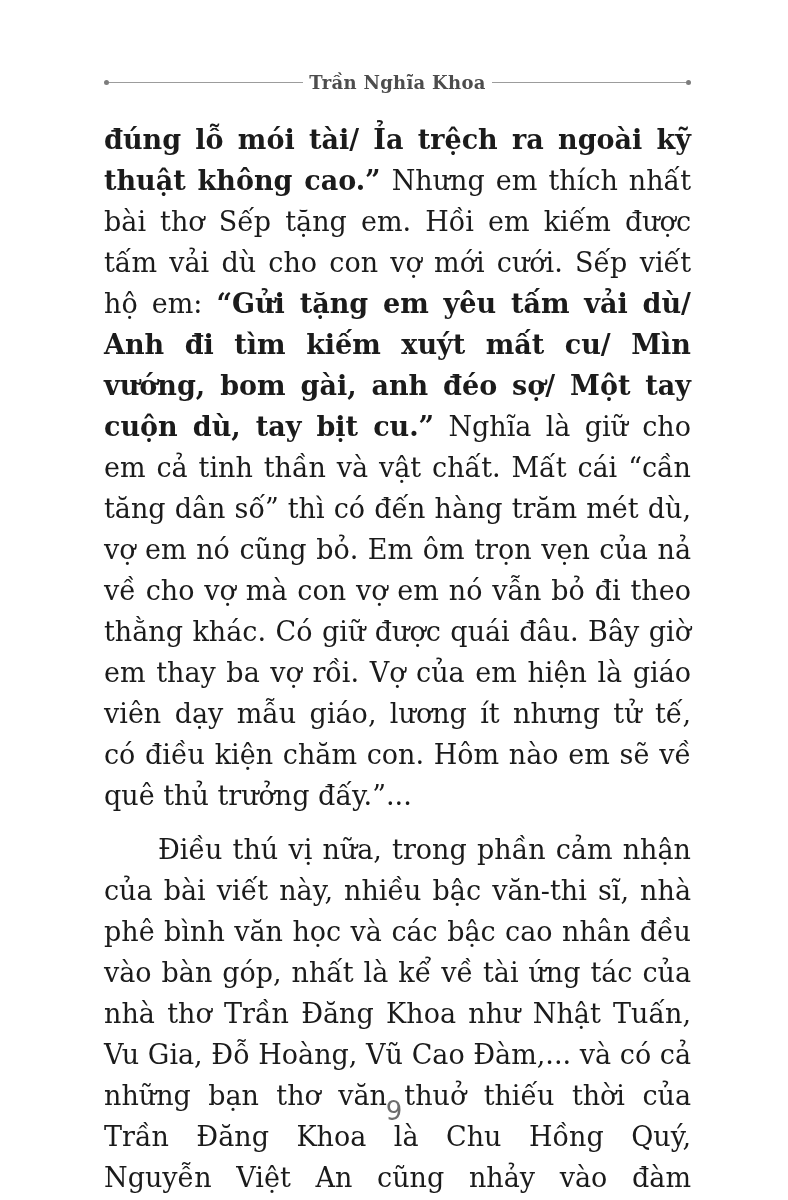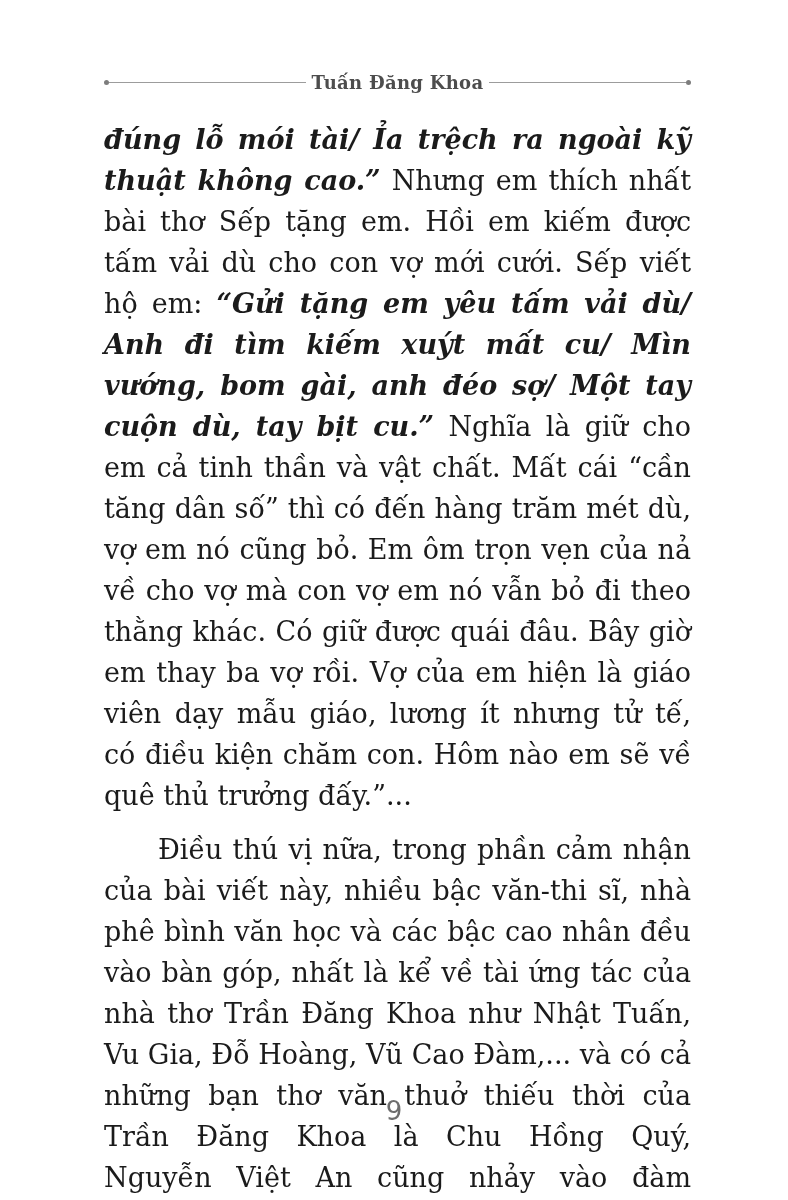--- a/index.html
+++ b/index.html
@@ -57,21 +57,21 @@
     text-align: justify;
   }
   .text-body p {
     margin: 0 0 13px 0;
   }
   .text-body p.indent {
     text-indent: 54px;
   }
   .seg-regular   { font-style: normal; font-weight: normal; }
   .seg-italic    { font-weight: normal; }
-  .seg-bold-italic { font-style: italic; font-weight: bold; }
+  .seg-bold-italic { font-weight: bold; }
   
   .page-footer {
     position: absolute;
     left: 0;
     right: 0;
     top: 1096px;
     text-align: center;
   }
   .page-number {
     font-family: "DejaVu Sans", "Liberation Sans", sans-serif;
@@ -80,21 +80,21 @@
   }
 </style>
 </head>
 <body>
 
 <div class="page">
 
   <div class="running-header">
     <span class="dot"></span>
     <span class="rule"></span>
-    <span class="title">Tuấn Đăng Khoa</span>
+    <span class="title">Trần Nghĩa Khoa</span>
     <span class="rule"></span>
     <span class="dot"></span>
   </div>
 
   <div class="text-body" id="text-body">
       <p><span class="seg-bold-italic">đúng lỗ mói tài/ Ỉa trệch ra ngoài kỹ thuật không cao.”</span><span class="seg-italic"> Nhưng em thích nhất bài thơ Sếp tặng em. Hồi em kiếm được tấm vải dù cho con vợ mới cưới. Sếp viết hộ em: </span><span class="seg-bold-italic">“Gửi tặng em yêu tấm vải dù/ Anh đi tìm kiếm xuýt mất cu/ Mìn vướng, bom gài, anh đéo sợ/ Một tay cuộn dù, tay bịt cu.”</span><span class="seg-italic"> Nghĩa là giữ cho em cả tinh thần và vật chất. Mất cái “cần tăng dân số” thì có đến hàng trăm mét dù, vợ em nó cũng bỏ. Em ôm trọn vẹn của nả về cho vợ mà con vợ em nó vẫn bỏ đi theo thằng khác. Có giữ được quái đâu. Bây giờ em thay ba vợ rồi. Vợ của em hiện là giáo viên dạy mẫu giáo, lương ít nhưng tử tế, có điều kiện chăm con. Hôm nào em sẽ về quê thủ trưởng đấy.”...</span></p>
       <p class="indent"><span class="seg-regular">Điều thú vị nữa, trong phần cảm nhận của bài viết này, nhiều bậc văn-thi sĩ, nhà phê bình văn học và các bậc cao nhân đều vào bàn góp, nhất là kể về tài ứng tác của nhà thơ Trần Đăng Khoa như Nhật Tuấn, Vu Gia, Đỗ Hoàng, Vũ Cao Đàm,... và có cả những bạn thơ văn thuở thiếu thời của Trần Đăng Khoa là Chu Hồng Quý, Nguyễn Việt An cũng nhảy vào đàm luận....</span></p>
     </div>
 
   <div class="page-footer">

